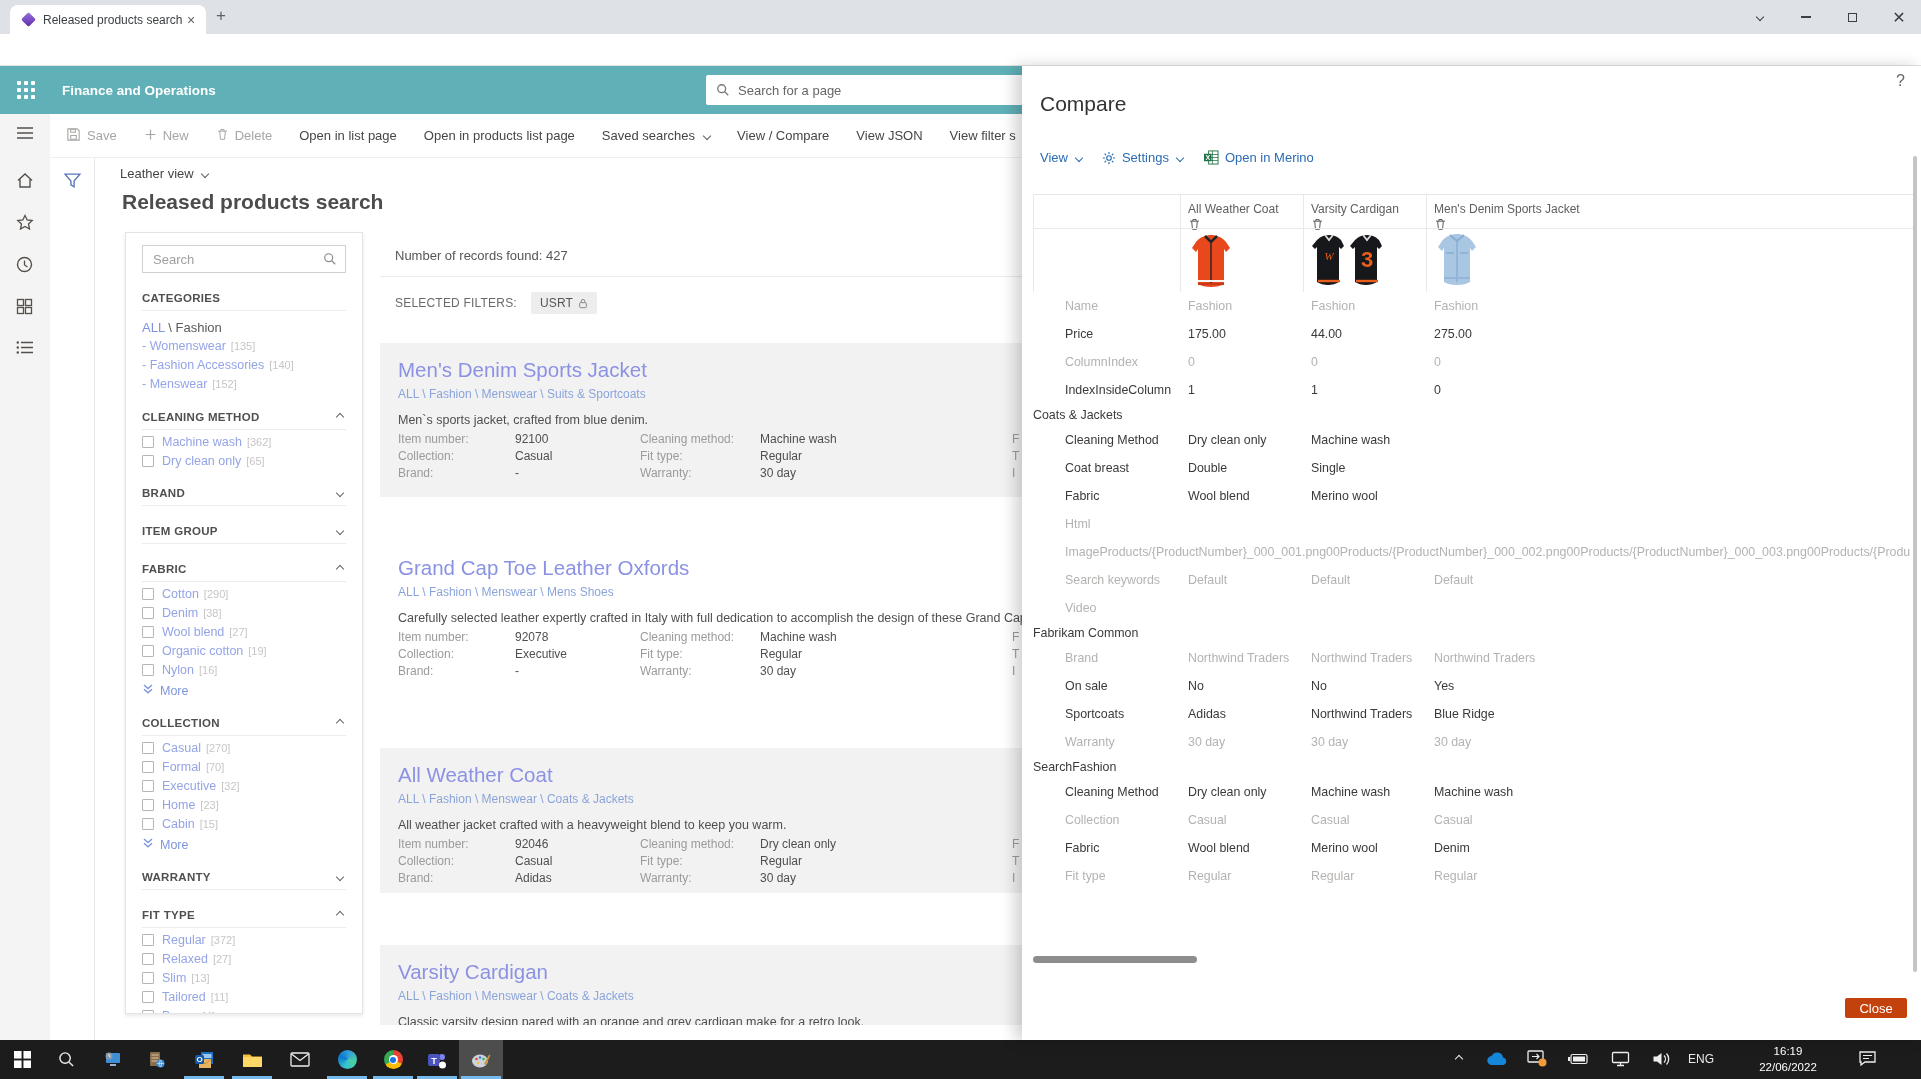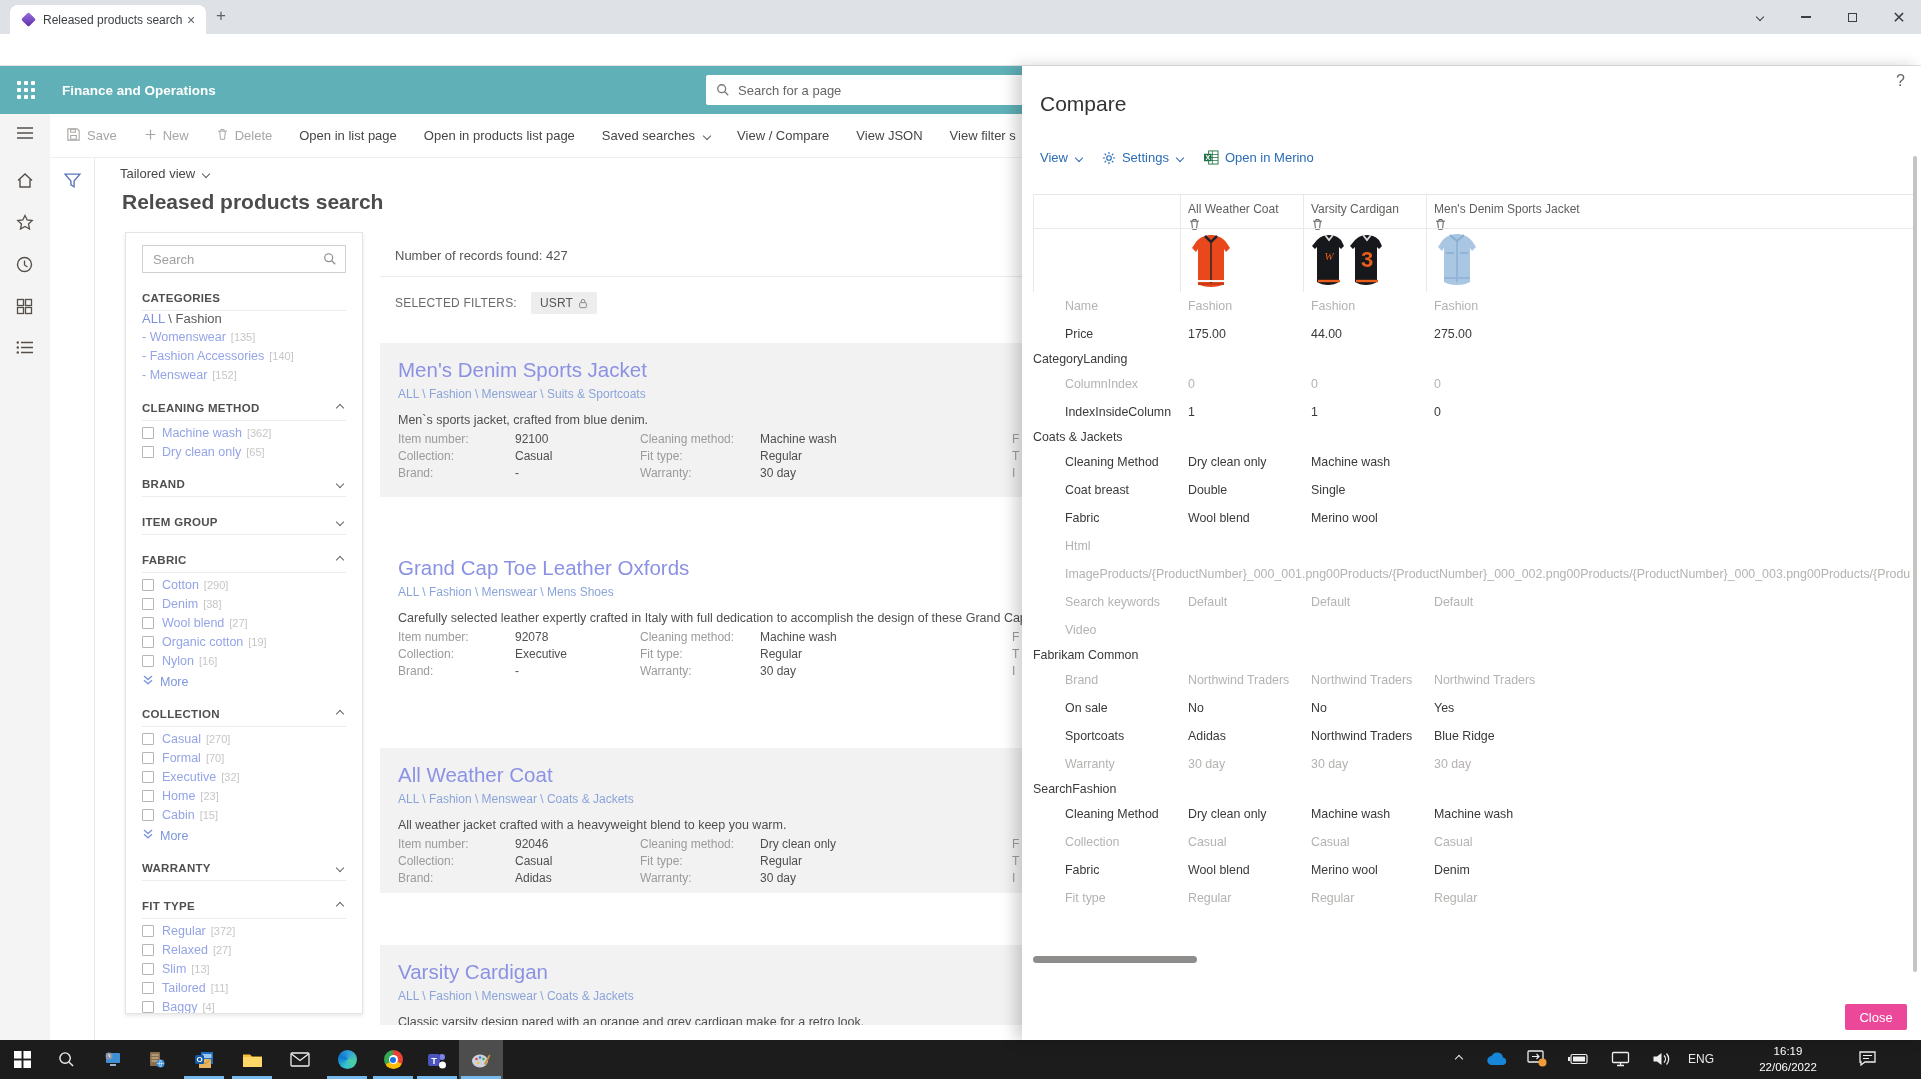--- a/index.html
+++ b/index.html
@@ -56,21 +56,21 @@
   
   .fcard{position:absolute;left:125px;top:232px;width:238px;height:782px;background:#fff;
     border:1px solid #e4e4e4;box-shadow:0 1.6px 4px rgba(0,0,0,.09);padding:12px 16px 0 16px;overflow:hidden;}
   .fsearch{height:28px;border:1px solid #d1d1d1;display:flex;align-items:center;padding:0 8px;}
   .fsearch input{border:none;outline:none;flex:1;font-size:13px;font-family:inherit;color:#555;min-width:0;}
   .fsearch input::placeholder{color:#a0a0a0;}
   .fsec{margin-top:19px;}
   .fsec-head{display:flex;align-items:center;justify-content:space-between;border-bottom:1px solid #ececec;padding-bottom:6px;}
   .fsec-title{font-size:11.5px;font-weight:700;color:#4f4f4f;letter-spacing:.3px;}
   .fsec-head .chev{color:#666;margin-right:3px;}
-  .fcat-root{font-size:13px;}
+  .fcat-root{margin-top:9px;font-size:13px;}
   .fcat-all{color:#7f92e0;}
   .fcat-rest{color:#5a5a5a;}
   .fcat-item{margin-top:4px;font-size:12.5px;line-height:15px;}
   .frow{margin-top:5px;display:flex;align-items:center;font-size:12.5px;line-height:14px;}
   .cb{width:12px;height:12px;border:1px solid #b5b5b5;background:#fff;border-radius:1px;flex:none;margin-right:8px;}
   .flabel{color:#94a4e6;}
   .fcount{color:#c6c6c6;font-size:11px;margin-left:5px;}
   .fmore{margin-top:6px;display:flex;align-items:center;gap:6px;font-size:12.5px;color:#7e96dc;}
   
   .results{position:absolute;left:380px;top:232px;width:1541px;height:808px;}
@@ -106,21 +106,21 @@
   .cmp-row.attr{height:28px;}
   .cmp-row.grp{height:22px;}
   .cmp-lbl{position:absolute;left:32px;top:7px;font-size:12.4px;white-space:nowrap;}
   .cmp-grp{position:absolute;left:0;top:4px;font-size:12.4px;color:#3b3a39;white-space:nowrap;}
   .cmp-v{position:absolute;top:7px;font-size:12.4px;white-space:nowrap;}
   .muted{color:#b5b3b1;}
   .strong{color:#3b3a39;}
   .cmp-long{position:absolute;left:32px;top:7px;font-size:12.4px;white-space:nowrap;overflow:hidden;width:845px;}
   .hscroll{position:absolute;left:11px;top:890px;width:164px;height:7px;background:#8f8d8b;border-radius:4px;}
   .vscroll{position:absolute;right:4px;top:90px;width:4px;height:816px;background:#c6c4c2;border-radius:2px;}
-  .closebtn{position:absolute;right:14px;bottom:10px;width:62px;height:26px;background:#ec4899;color:#fff;
+  .closebtn{position:absolute;right:14px;bottom:22px;width:62px;height:20px;background:#c2410c;color:#fff;
     font-size:13px;border:none;border-radius:2px;display:flex;align-items:center;justify-content:center;font-family:inherit;}
   
   .taskbar{position:absolute;left:0;top:1040px;width:1921px;height:39px;background:#1c1c1c;}
   .tbi{position:absolute;top:0;width:44px;height:39px;display:flex;align-items:center;justify-content:center;}
   .tbi.active{background:#4d4d4d;}
   .tbi .ul{position:absolute;left:2px;bottom:0;width:40px;height:3px;background:#76b9ed;}
   .tray{position:absolute;top:0;height:37px;display:flex;align-items:center;justify-content:center;color:#eaeaea;}
   .clock{position:absolute;left:1742px;top:3px;width:92px;text-align:center;color:#fff;font-size:11.5px;line-height:16px;}
 </style>
 </head>
@@ -298,21 +298,21 @@
         <span>View filter s</span>
       </span>
     </div>
 
   <div class="fstrip">
     <svg width="19" height="19" viewBox="0 0 18 18">
         <path d="M2 3h14l-5.5 6.5V15l-3-1.8V9.5z" fill="none" stroke="#5a76b8" stroke-width="1.3"></path>
       </svg>
   </div>
   <div class="viewrow">
-    <span>Tailored view</span>
+    <span>Leather view</span>
     <span class="chev" style="color:#605e5c"></span>
   </div>
   <div class="pgtitle">Released products search</div>
 
   <div class="fcard">
     <div class="fsearch">
       <input placeholder="Search" style="">
       <svg width="14" height="14" viewBox="0 0 16 16">
           <circle cx="6.5" cy="6.5" r="4.5" fill="none" stroke="#8b8b8b" stroke-width="1.4"></circle>
           <path d="M10 10l4 4" stroke="#8b8b8b" stroke-width="1.4"></path>
@@ -635,23 +635,20 @@
           <span class="cmp-v muted" style="left:155px">Fashion</span>
           <span class="cmp-v muted" style="left:278px">Fashion</span>
           <span class="cmp-v muted" style="left:401px">Fashion</span>
         </div>
         <div class="cmp-row attr">
           <span class="cmp-lbl strong">Price</span>
           <span class="cmp-v strong" style="left:155px">175.00</span>
           <span class="cmp-v strong" style="left:278px">44.00</span>
           <span class="cmp-v strong" style="left:401px">275.00</span>
         </div>
-        <div class="cmp-row grp">
-          <span class="cmp-grp">CategoryLanding</span>
-        </div>
         <div class="cmp-row attr">
           <span class="cmp-lbl muted">ColumnIndex</span>
           <span class="cmp-v muted" style="left:155px">0</span>
           <span class="cmp-v muted" style="left:278px">0</span>
           <span class="cmp-v muted" style="left:401px">0</span>
         </div>
         <div class="cmp-row attr">
           <span class="cmp-lbl strong">IndexInsideColumn</span>
           <span class="cmp-v strong" style="left:155px">1</span>
           <span class="cmp-v strong" style="left:278px">1</span>

